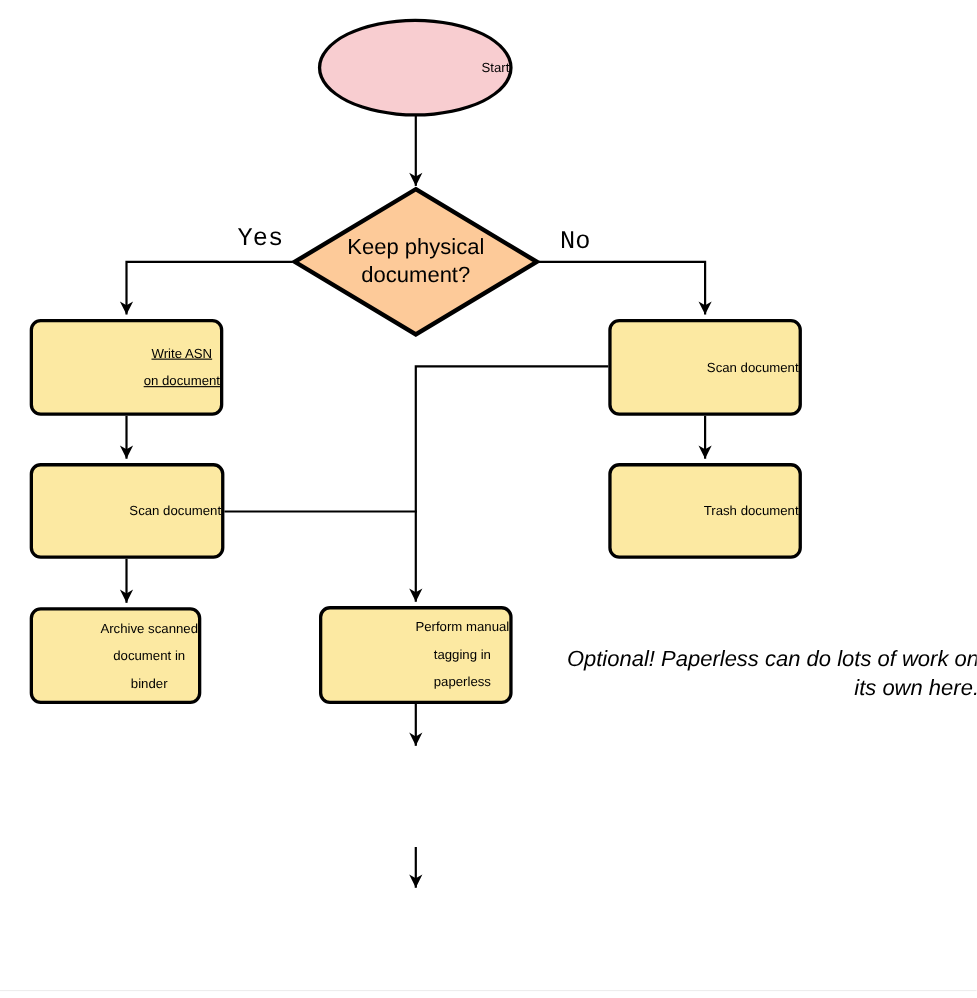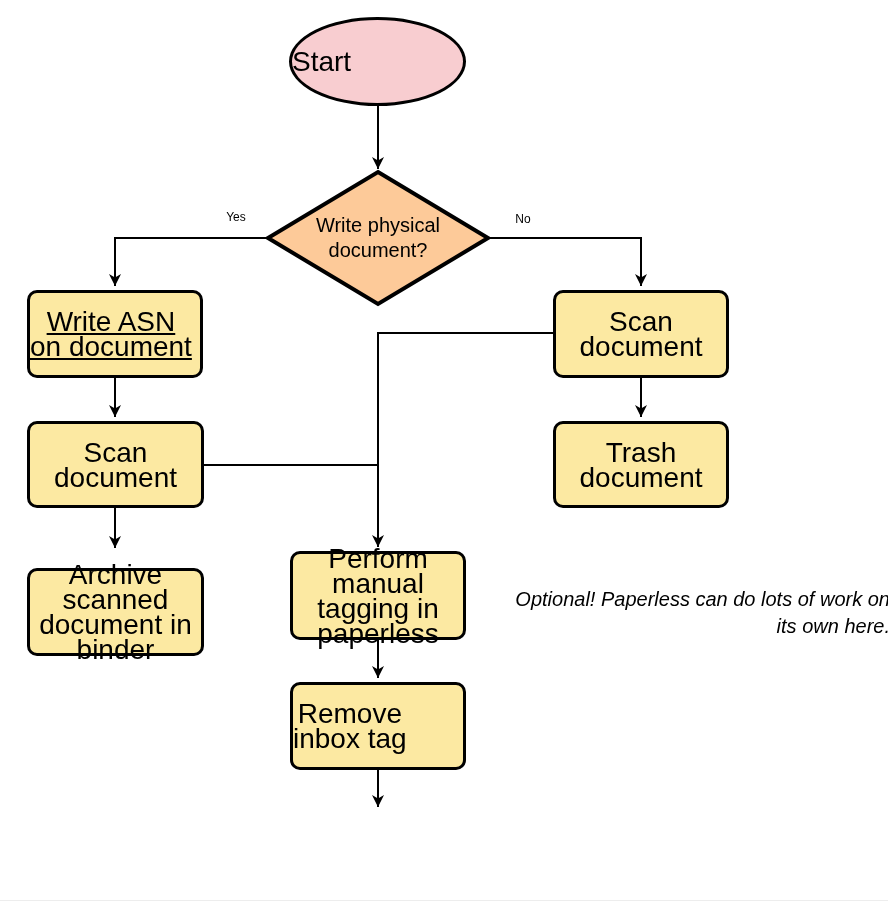--- a/index.html
+++ b/index.html
@@ -19,23 +19,23 @@
   #wires {
     position: absolute;
     left: 0; top: 0;
     width: 888px;
     height: 907px;
   }
   .node {
     position: absolute;
     display: flex;
     align-items: center;
-    justify-content: flex-start;
+    justify-content: flex-end;
     text-align: center;
-    font-size: 28px;
+    font-size: 12px;
     line-height: 25px;
     white-space: pre-line;
     box-sizing: border-box;
     color: #000;
   }
   .process {
     background: var(--process-fill, #fce9a2);
     border: 3px solid var(--stroke, #000);
     border-radius: 10px;
   }
@@ -53,23 +53,24 @@
     display: flex;
     align-items: center;
     justify-content: center;
     text-align: center;
     font-size: 20px;
     line-height: 25px;
     white-space: pre-line;
   }
   .edge-label {
     position: absolute;
-    font-size: 12px;
+    font-size: 23px;
     line-height: 20px;
     white-space: nowrap;
+    font-family: Liberation Mono, monospace;
   }
   .side-note {
     position: absolute;
     left: 490px;
     top: 586px;
     width: 400px;
     font-size: 20px;
     font-style: italic;
     line-height: 27px;
     white-space: pre-line;
@@ -108,38 +109,38 @@
       <path d="M378,770 L378,807" marker-end="url(#arrow)"></path>
     </g>
     <polygon points="378,172 488,238 378,304 268,238" style="fill: var(--decision-fill, #fdca99);" stroke="#000" stroke-width="4"></polygon>
   </svg>
 
   <div class="node terminal" style="left:289px; top:17px; width:177px; height:89px;">
     <span>Start</span>
   </div>
 
   <div class="diamond-label">
-    <span>Write physical
+    <span>Keep physical
 document?</span>
   </div>
 
   <div class="edge-label" style="left:216px; top:207px; width:40px; text-align:center;">Yes</div>
 
   <div class="edge-label" style="left:505px; top:209px; width:36px; text-align:center;">No</div>
 
   <div class="node process" style="left:27px; top:290px; width:176px; height:88px;text-decoration:underline;">
     <span>Write ASN
 on document</span>
   </div>
 
   <div class="node process" style="left:27px; top:421px; width:177px; height:87px;">
     <span>Scan document</span>
   </div>
 
-  <div class="node process" style="left:27px; top:552px; width:177px; height:88px;margin-top:16px;">
+  <div class="node process" style="left:27px; top:552px; width:156px; height:88px;">
     <span>Archive scanned
 document in
 binder</span>
   </div>
 
   <div class="node process" style="left:553px; top:290px; width:176px; height:88px;">
     <span>Scan document</span>
   </div>
 
   <div class="node process" style="left:290px; top:551px; width:176px; height:89px;">
@@ -148,20 +149,16 @@
 paperless</span>
   </div>
 
   <div class="node process" style="left:553px; top:421px; width:176px; height:87px;">
     <span>Trash document</span>
   </div>
 
   <div class="side-note">Optional! Paperless can do lots of work on
 its own here.</div>
 
-  <div class="node process" style="left:290px; top:682px; width:176px; height:88px;">
-    <span>Remove
-inbox tag</span>
-  </div>
 
 
   <div class="bottom-divider"></div>
 </div>
 
 </body></html>

